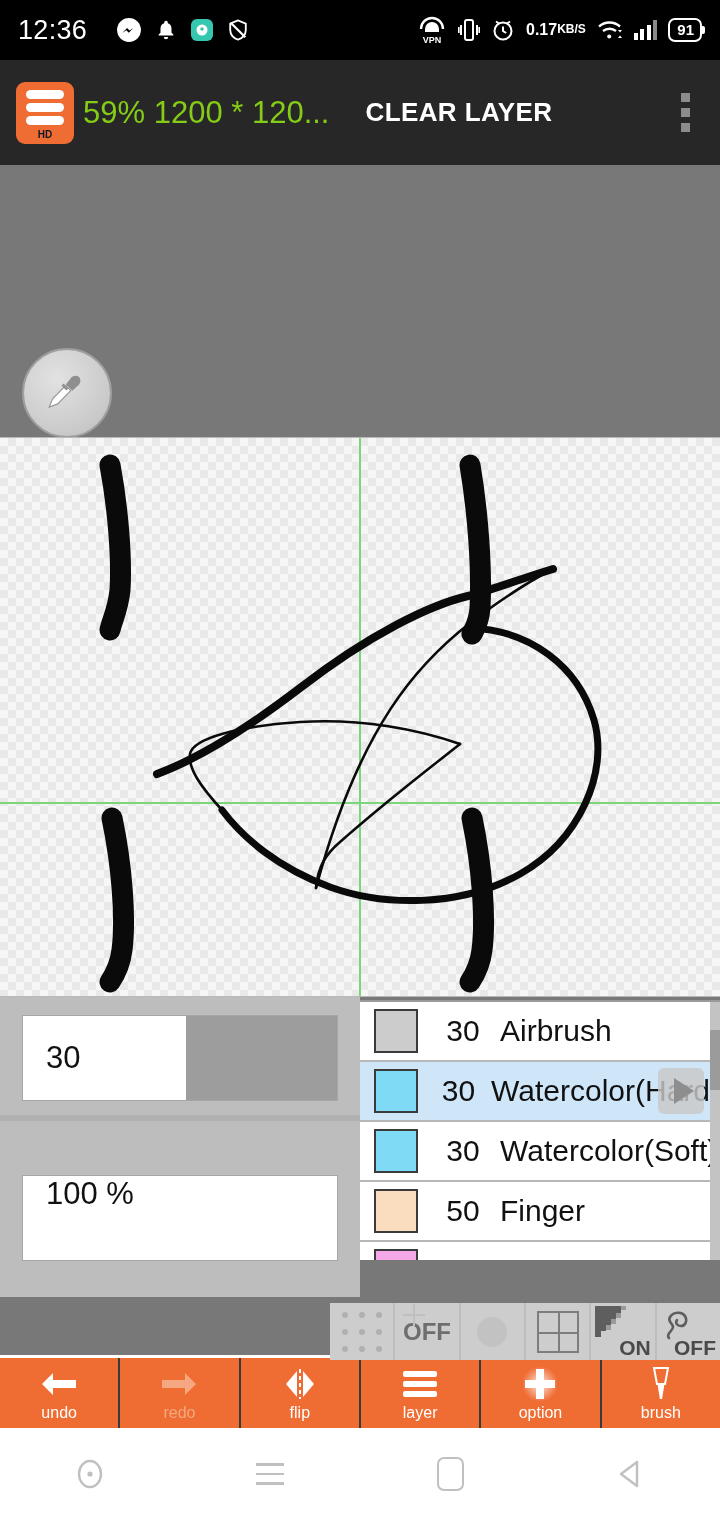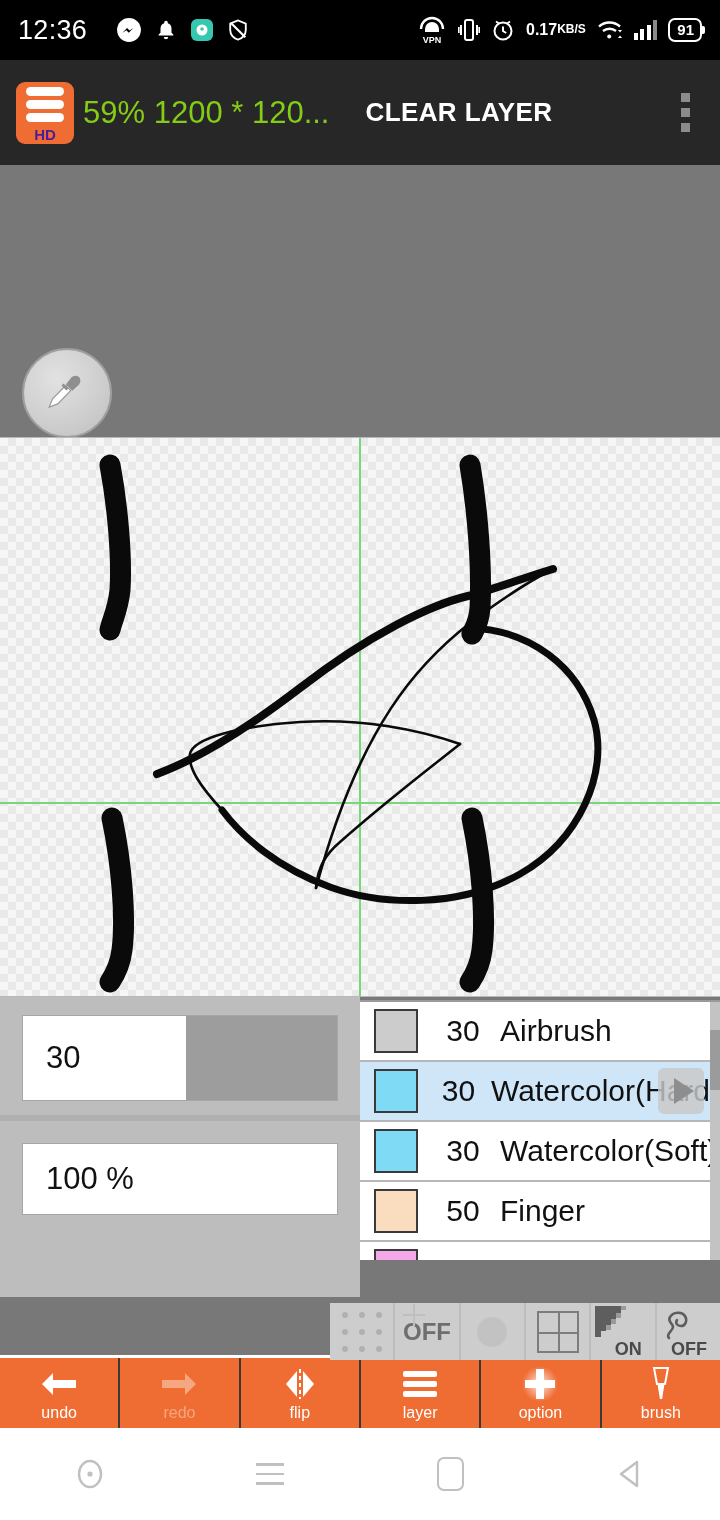--- a/index.html
+++ b/index.html
@@ -41,21 +41,21 @@
   .appbar {
     position:absolute; top:60px; left:0; width:720px; height:105px;
     background:#272727; display:flex; align-items:center; padding:0 16px;
   }
   .applogo {
     width:58px; height:62px; background:#ef6c33; border-radius:9px;
     display:flex; flex-direction:column; align-items:center; justify-content:center;
     gap:4px; padding-top:4px; flex:none;
   }
   .applogo .bar { width:38px; height:9px; background:#fff; border-radius:5px; }
-  .applogo .hd { font-size:15px; color:#4c1d95; font-weight:700; margin-top:1px; line-height:1; }
+  .applogo .hd { font-size:10px; color:#0f172a; font-weight:700; margin-top:1px; line-height:1; }
   .doc-title {
     color:#84cc16; font-size:31px; margin-left:9px; white-space:nowrap;
     overflow:hidden; font-weight:400;
   }
   .clear-layer {
     color:#fff; font-size:26px; font-weight:700; letter-spacing:.4px;
     margin-left:36px; white-space:nowrap;
   }
   .kebab { margin-left:auto; display:flex; flex-direction:column; gap:6px; padding:10px 14px; }
   .kebab span { width:9px; height:9px; background:#8c8c8c; display:block; }
@@ -90,21 +90,21 @@
   }
   .param-block { padding:18px 22px 14px 22px; }
   .param-block.second { background:#bdbdbd; padding-top:22px; }
   .sizeRow {
     position:relative; height:86px; background:#9d9d9d; border:1px solid #a6a6a6;
     display:flex; align-items:center;
   }
   .sizeFill { position:absolute; left:0; top:0; bottom:0; width:52%; background:#ffffff; }
   .sizeVal { position:relative; z-index:2; font-size:31px; color:#111; padding-left:23px; }
   .opacityRow {
-    height:72px; background:#fff; border:1px solid #a6a6a6; display:flex; align-items:center;
+    height:86px; background:#fff; border:1px solid #a6a6a6; display:flex; margin-top:32px;
   }
   .opacityVal { font-size:31px; color:#111; padding-left:23px; }
   .param-divider { height:6px; background:#b0b0b0; }
 
   
   .brushPanel {
     position:absolute; left:360px; top:1000px; width:360px; height:260px;
     background:#fff; border-top:2px solid #9a9a9a; overflow:hidden;
   }
   .brushRow {
@@ -132,21 +132,21 @@
   
   .optionBar {
     position:absolute; left:330px; top:1303px; width:390px; height:57px;
     background:#cdcdcd; display:flex; z-index:6;
   }
   .optCell {
     flex:1; position:relative; display:flex; align-items:center; justify-content:center;
     border-right:2px solid #bdbdbd;
   }
   .optCell:last-child { border-right:none; }
-  .optLabel { position:absolute; right:13px; bottom:0px; font-size:18px; font-weight:700; color:#4a4a4a; }
+  .optLabel { position:absolute; right:4px; bottom:0px; font-size:21px; font-weight:700; color:#4a4a4a; }
   .optLabelC { font-size:24px; font-weight:700; color:#6e6e6e; }
   .dotgrid { display:grid; grid-template-columns:repeat(3,6px); gap:11px; }
   .dotgrid i { width:6px; height:6px; border-radius:50%; background:#b0b0b0; display:block; }
   .greyCircle { width:30px; height:30px; border-radius:50%; background:#c2c2c2; }
   .grid2 { width:42px; height:42px; border:2px solid #7d7d7d; position:relative; }
   .grid2:before { content:""; position:absolute; left:50%; top:0; bottom:0; width:2px; background:#7d7d7d; }
   .grid2:after  { content:""; position:absolute; top:50%; left:0; right:0; height:2px; background:#7d7d7d; }
 
   
   .toolbar {

